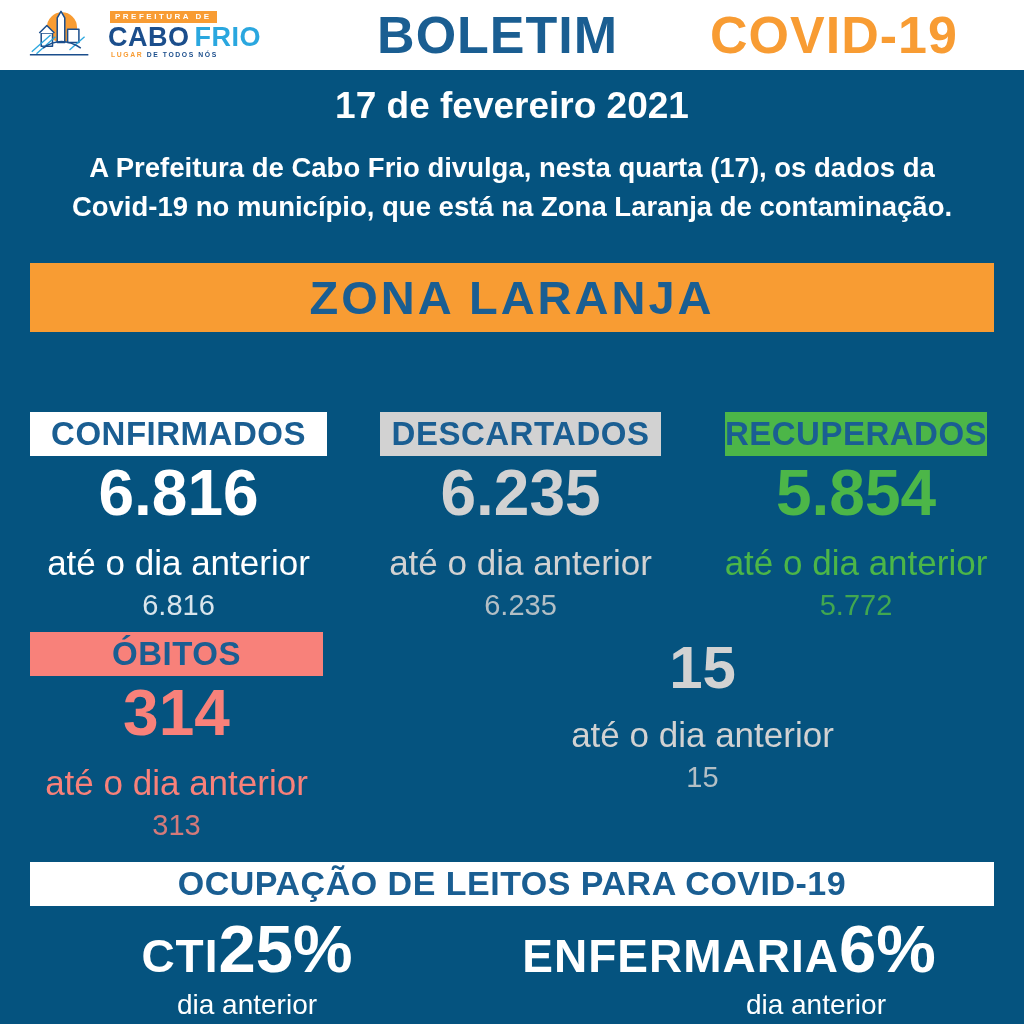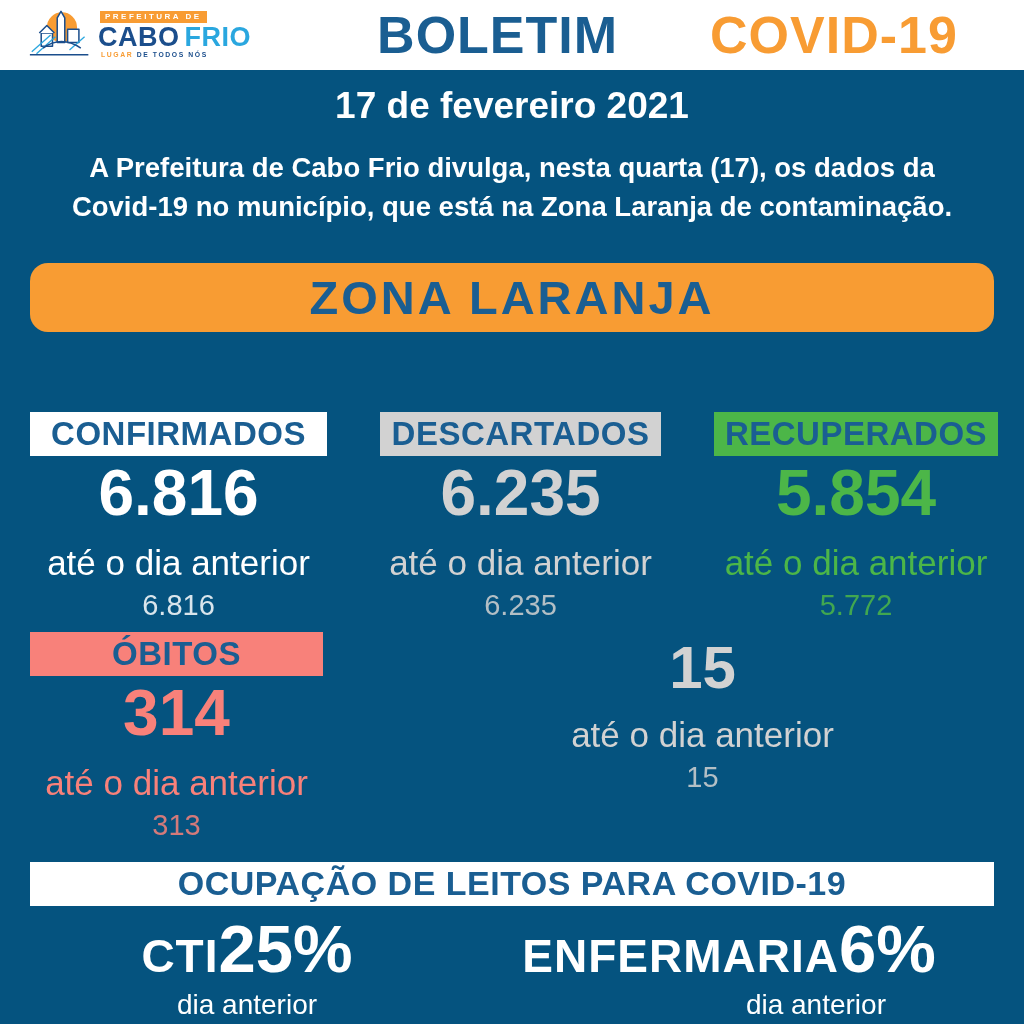--- a/index.html
+++ b/index.html
@@ -6,49 +6,49 @@
     --bg:#05537f; --accent-blue:#1a5e92; --orange:#f89c33; --green:#4cb648;
     --salmon:#f8817a; --gray:#d2d2d2; --white:#ffffff;
     --logo-dark-blue:#1b4e8c; --logo-light-blue:#2aa7df;
   }
   *{box-sizing:border-box;margin:0;padding:0;}
   html,body{width:1024px;height:1024px;overflow:hidden;}
   body{background:var(--bg);font-family:"Liberation Sans",sans-serif;}
 
   
   .topbar{height:70px;background:var(--white);display:flex;align-items:center;padding:0 28px;}
-  .logo{display:flex;align-items:center;gap:4px;width:264px;flex:0 0 auto;}
+  .logo{display:flex;align-items:center;gap:14px;width:264px;flex:0 0 auto;}
   .logo-text{display:flex;flex-direction:column;line-height:1;}
   .logo-ribbon{background:var(--orange);color:#fff;font-size:8px;font-weight:bold;
     letter-spacing:2.5px;padding:2px 5px;width:fit-content;margin-left:2px;}
   .logo-name{font-size:27px;font-weight:bold;letter-spacing:.5px;margin-top:1px;}
   .logo-cabo{color:var(--logo-dark-blue);}
   .logo-frio{color:var(--logo-light-blue);margin-left:5px;}
   .logo-tag{font-size:6.8px;font-weight:bold;letter-spacing:1.6px;margin-top:1px;margin-left:3px;}
   .logo-tag .t1{color:var(--orange);}
   .logo-tag .t2{color:var(--logo-dark-blue);}
 
   .topbar-titles{flex:1;display:flex;justify-content:center;align-items:center;gap:92px;}
   .title-boletim{color:var(--accent-blue);font-size:52px;font-weight:bold;letter-spacing:1px;margin-left:47px;}
   .title-covid{color:var(--orange);font-size:52px;font-weight:bold;letter-spacing:1px;}
 
   
   .date{margin-top:15px;text-align:center;color:var(--white);font-size:37px;font-weight:bold;}
   .intro{margin-top:21px;text-align:center;color:var(--white);font-size:27.5px;font-weight:bold;line-height:1.42;}
 
   
   .zone-banner{margin:37px auto 0;width:964px;height:69px;background:var(--orange);
-    display:flex;align-items:center;justify-content:center;border-radius:18px;}
+    display:flex;align-items:center;justify-content:center;}
   .zone-banner span{color:var(--accent-blue);font-size:47px;font-weight:bold;letter-spacing:3px;}
 
   
   .row1{display:flex;justify-content:space-between;margin:80px 26px 0 30px;}
   .row2{display:flex;justify-content:space-between;margin:10px 29px 0 30px;}
   .card{display:flex;flex-direction:column;}
-  .c1{width:297px;} .c2{width:281px;} .c3{width:284px;}
+  .c1{width:297px;} .c2{width:281px;} .c3{width:284px;align-items:center;}
   .c4{width:293px;} .c5{width:585px;}
   .card-label{height:44px;display:flex;align-items:center;justify-content:center;
     font-size:33px;font-weight:bold;color:var(--accent-blue);letter-spacing:.5px;}
   .card-value{font-size:64px;font-weight:bold;text-align:center;line-height:1.06;margin-top:4px;}
   .card-value.small{font-size:60px;}
   .card-caption{font-size:35px;text-align:center;margin-top:15px;}
   .card-prev{font-size:29px;text-align:center;margin-top:6px;opacity:.85;}
   .card.white-card .card-label{background:var(--white);}
   .card.white-card .card-value,.card.white-card .card-caption,.card.white-card .card-prev{color:var(--white);}
   .card.gray-card .card-label{background:var(--gray);}

